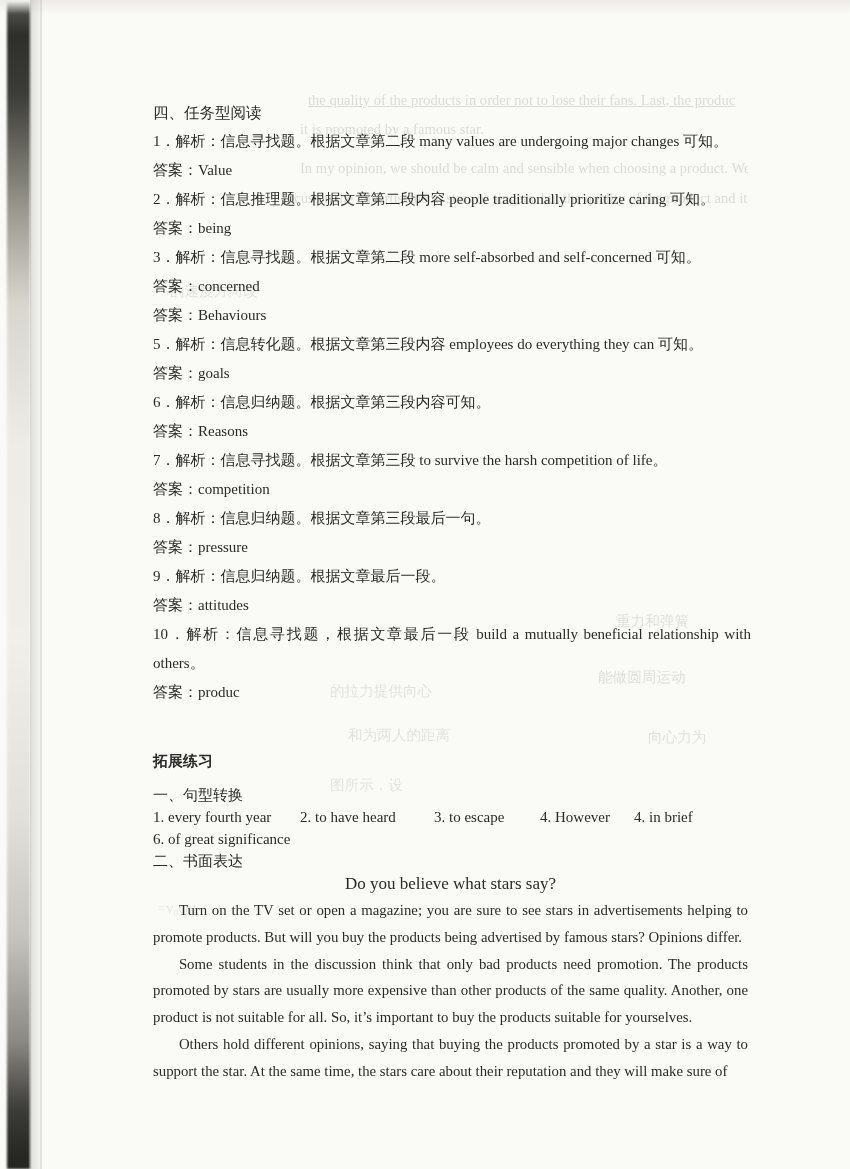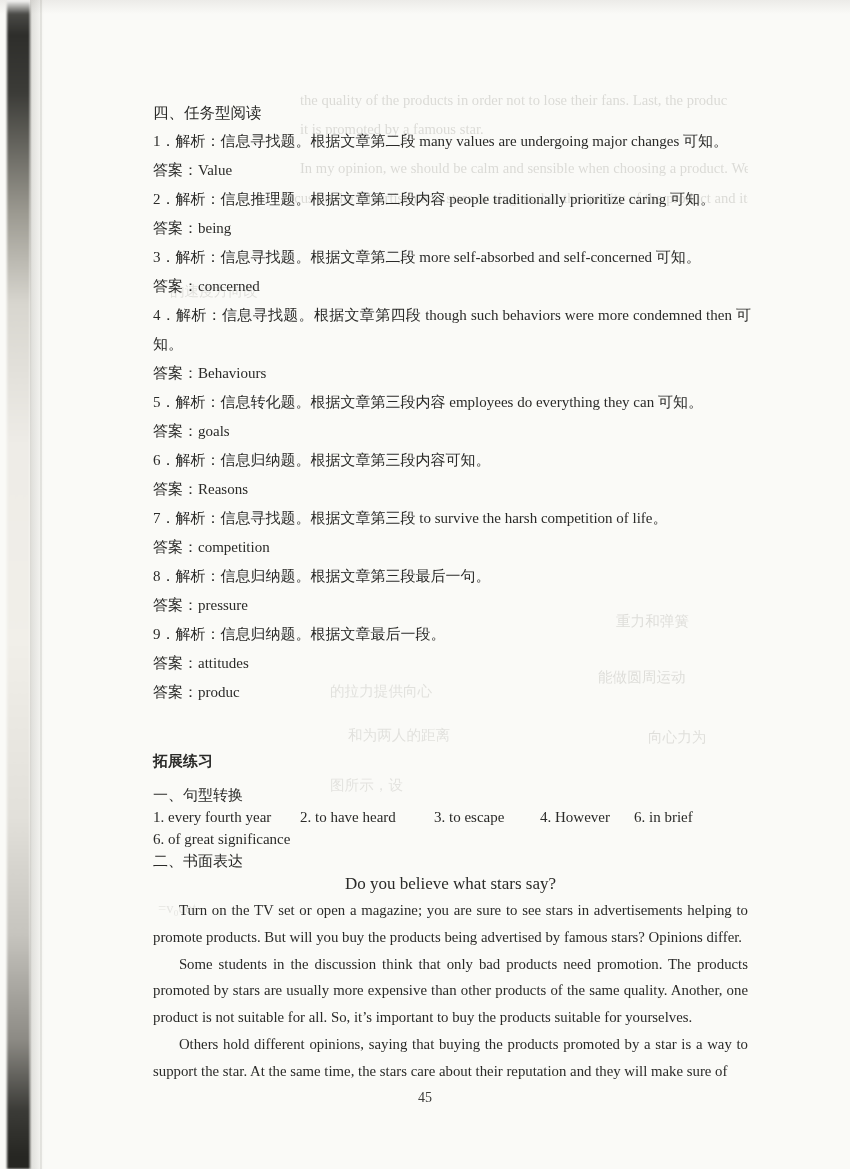--- a/index.html
+++ b/index.html
@@ -27,21 +27,21 @@
     position:absolute;left:30px;top:0;bottom:0;width:14px;
     background:linear-gradient(90deg,rgba(120,118,110,.22),rgba(120,118,110,0));
   }
   .scan-line{
     position:absolute;left:40px;top:0;bottom:0;width:2px;
     background:rgba(150,148,140,.18);
   }
   
   .ghost{position:absolute;color:#a9a8a2;opacity:.38;filter:blur(.4px);
          font-size:14.6px;white-space:nowrap;overflow:hidden;}
-  .g0{top:92px;left:300px;width:448px;}
+  .g0{top:92px;left:308px;width:448px;text-decoration:underline;}
   .g1{top:121px;left:300px;width:270px;}
   .g2{top:160px;left:300px;width:448px;}
   .g3{top:190px;left:282px;width:466px;}
   .g4{top:282px;left:170px;width:160px;opacity:.30;}
   .g5{top:612px;left:616px;width:130px;opacity:.34;}
   .g6{top:668px;left:598px;width:150px;opacity:.34;}
   .g7{top:682px;left:330px;width:190px;opacity:.30;}
   .g8{top:726px;left:348px;width:180px;opacity:.30;}
   .g9{top:728px;left:648px;width:110px;opacity:.32;}
   .g10{top:776px;left:330px;width:150px;opacity:.28;}
@@ -96,56 +96,55 @@
 
     <div class="line">1．解析：信息寻找题。根据文章第二段 many values are undergoing major changes 可知。</div>
     <div class="answer">答案：Value</div>
 
     <div class="line">2．解析：信息推理题。根据文章第二段内容 people traditionally prioritize caring 可知。</div>
     <div class="answer">答案：being</div>
 
     <div class="line">3．解析：信息寻找题。根据文章第二段 more self-absorbed and self-concerned 可知。</div>
     <div class="answer">答案：concerned</div>
 
-    <div class="line">4．解析：信息寻找题。根据文章第四段 though such behaviors were more condemned then 可知。</div>
     <div class="answer">答案：Behaviours</div>
 
     <div class="line">5．解析：信息转化题。根据文章第三段内容 employees do everything they can 可知。</div>
     <div class="answer">答案：goals</div>
 
     <div class="line">6．解析：信息归纳题。根据文章第三段内容可知。</div>
     <div class="answer">答案：Reasons</div>
 
     <div class="line">7．解析：信息寻找题。根据文章第三段 to survive the harsh competition of life。</div>
     <div class="answer">答案：competition</div>
 
     <div class="line">8．解析：信息归纳题。根据文章第三段最后一句。</div>
     <div class="answer">答案：pressure</div>
 
     <div class="line">9．解析：信息归纳题。根据文章最后一段。</div>
     <div class="answer">答案：attitudes</div>
 
+    <div class="line">10．解析：信息寻找题，根据文章最后一段 build a mutually beneficial relationship with others。</div>
     <div class="answer">答案：produc</div>
   </div>
 
   <div class="expansion">
     <div class="exp-title">拓展练习</div>
     <div class="exp-line">一、句型转换</div>
     <div class="ans-row">
       <span class="c1">1. every fourth year</span>
       <span class="c2">2. to have heard</span>
       <span class="c3">3. to escape</span>
       <span class="c4">4. However</span>
-      <span class="c5">6. in brief</span>
+      <span class="c5">4. in brief</span>
     </div>
     <div class="exp-line">6. of great significance</div>
     <div class="exp-line">二、书面表达</div>
   </div>
 
   <div class="essay">
     <div class="essay-title">Do you believe what stars say?</div>
     <p>Turn on the TV set or open a magazine; you are sure to see stars in advertisements helping to promote products. But will you buy the products being advertised by famous stars? Opinions differ.</p>
     <p>Some students in the discussion think that only bad products need promotion. The products promoted by stars are usually more expensive than other products of the same quality. Another, one product is not suitable for all. So, it’s important to buy the products suitable for yourselves.</p>
     <p>Others hold different opinions, saying that buying the products promoted by a star is a way to support the star. At the same time, the stars care about their reputation and they will make sure of</p>
   </div>
 
-  <div class="page-number">45</div>
 </div>
 
 </body></html>

